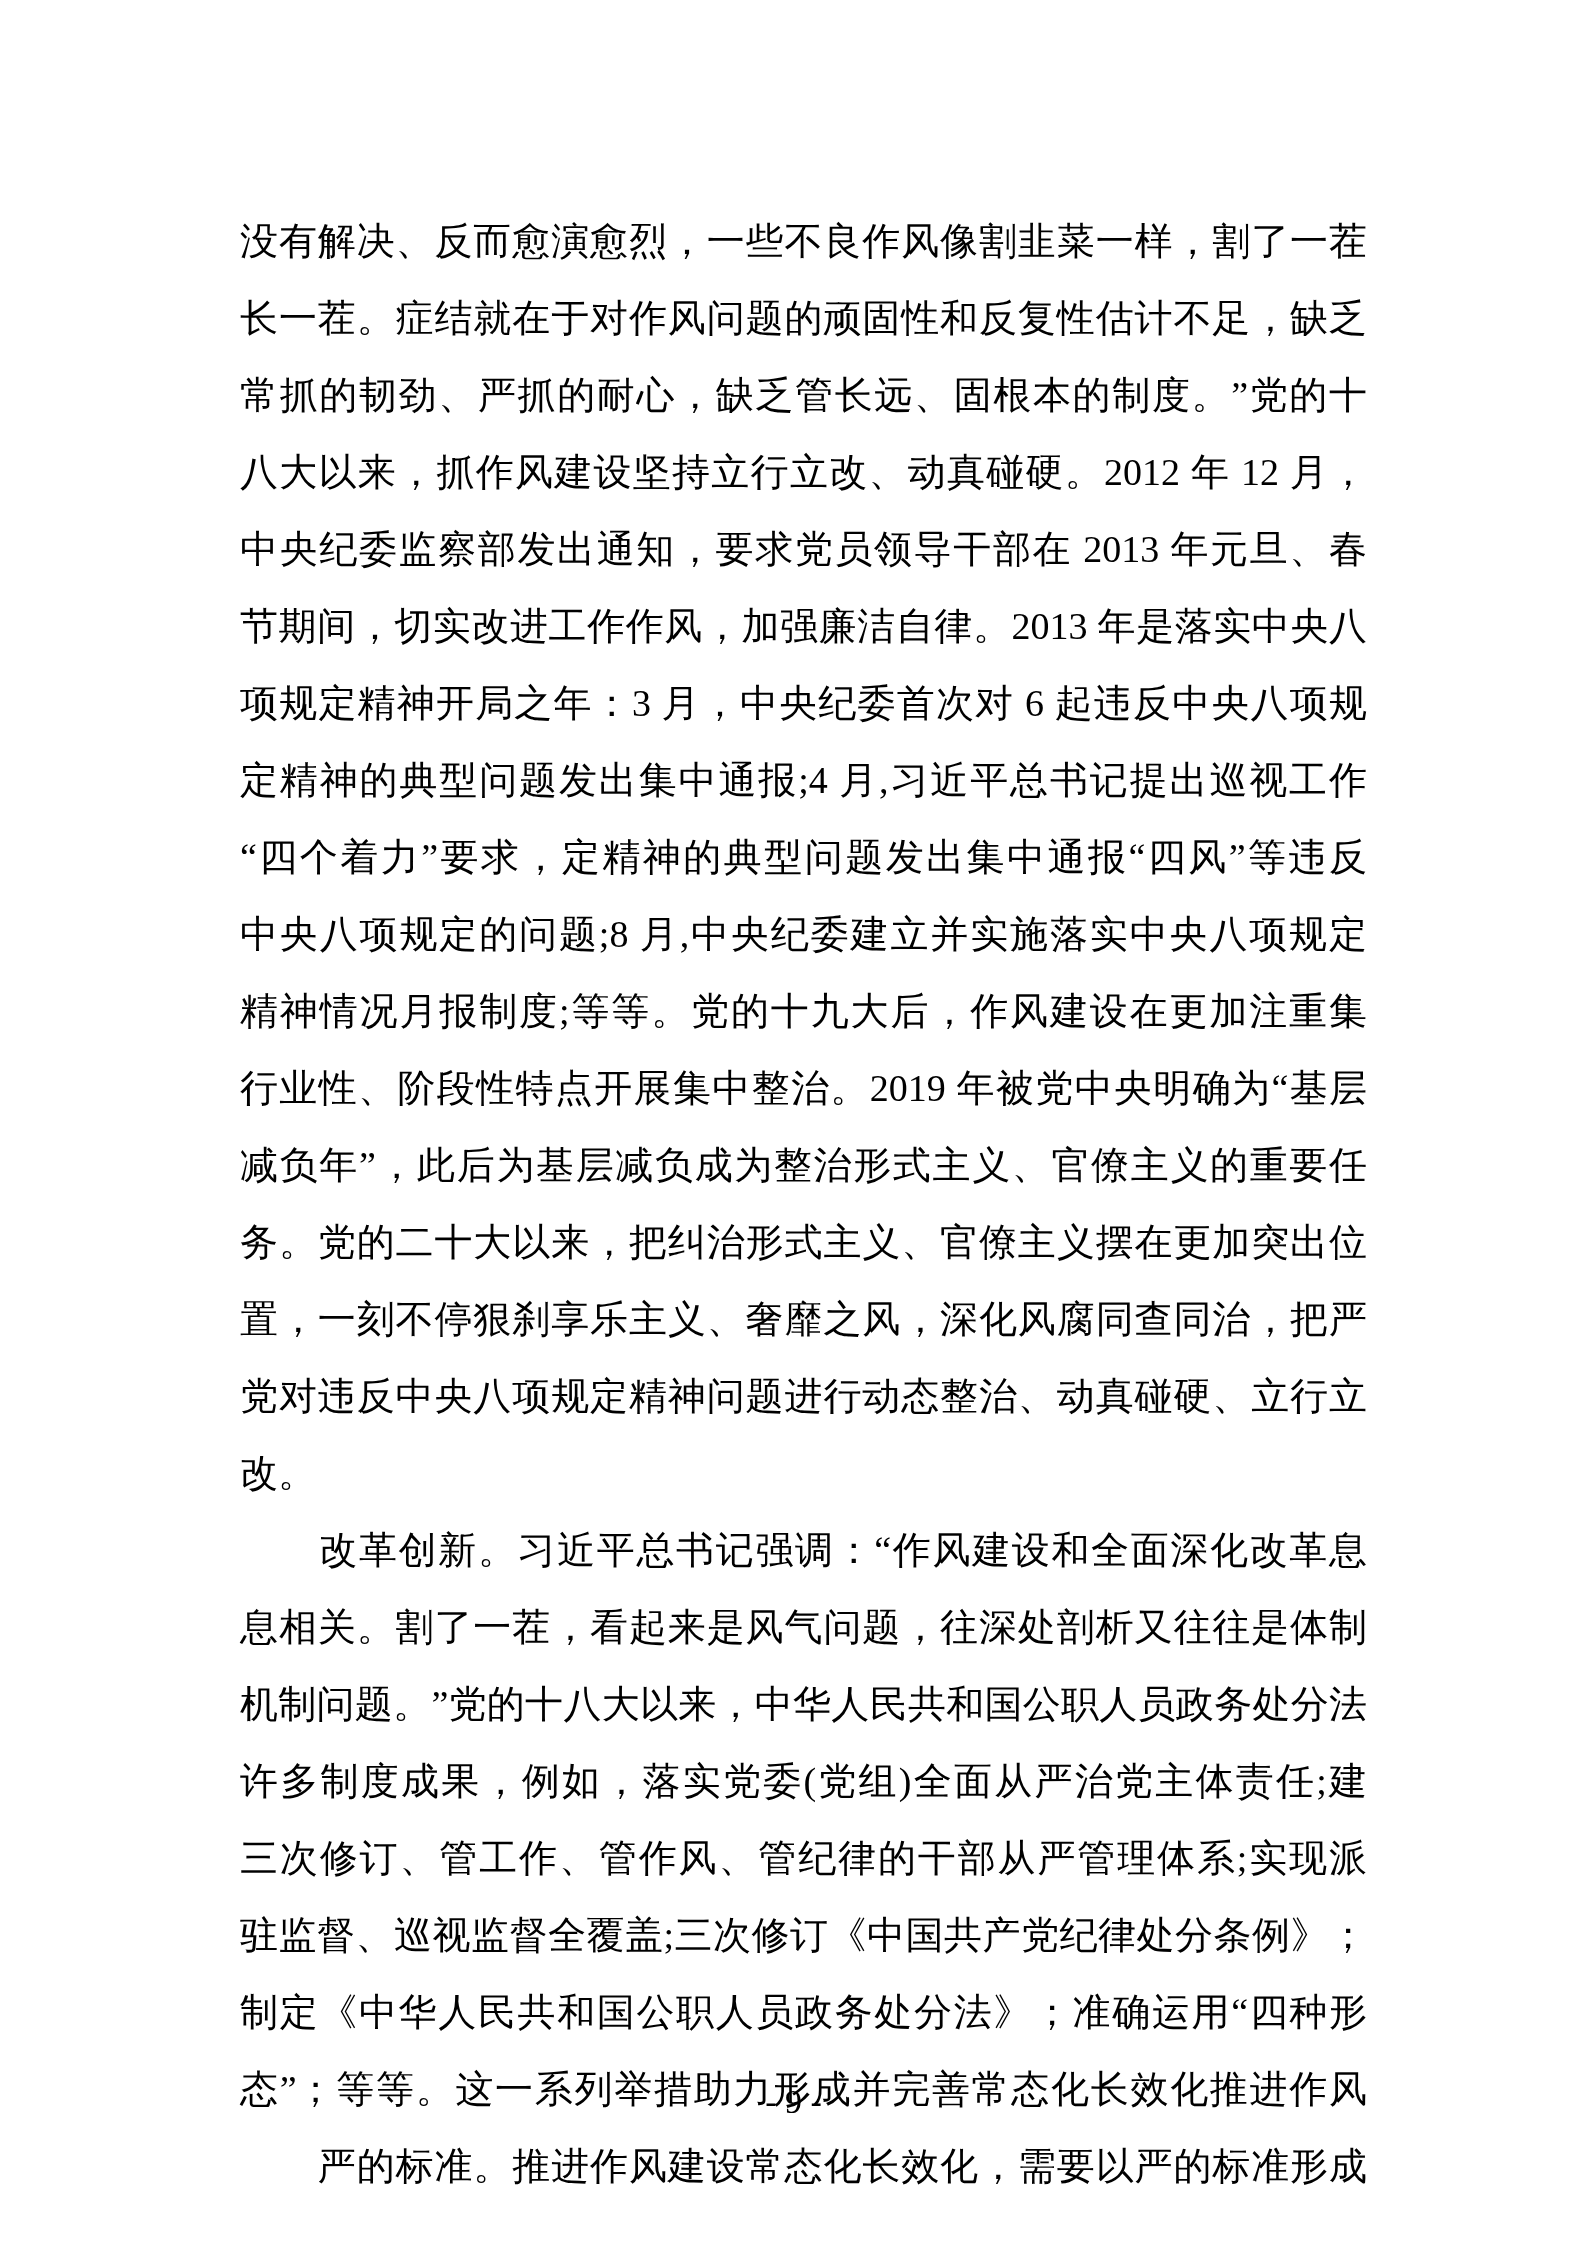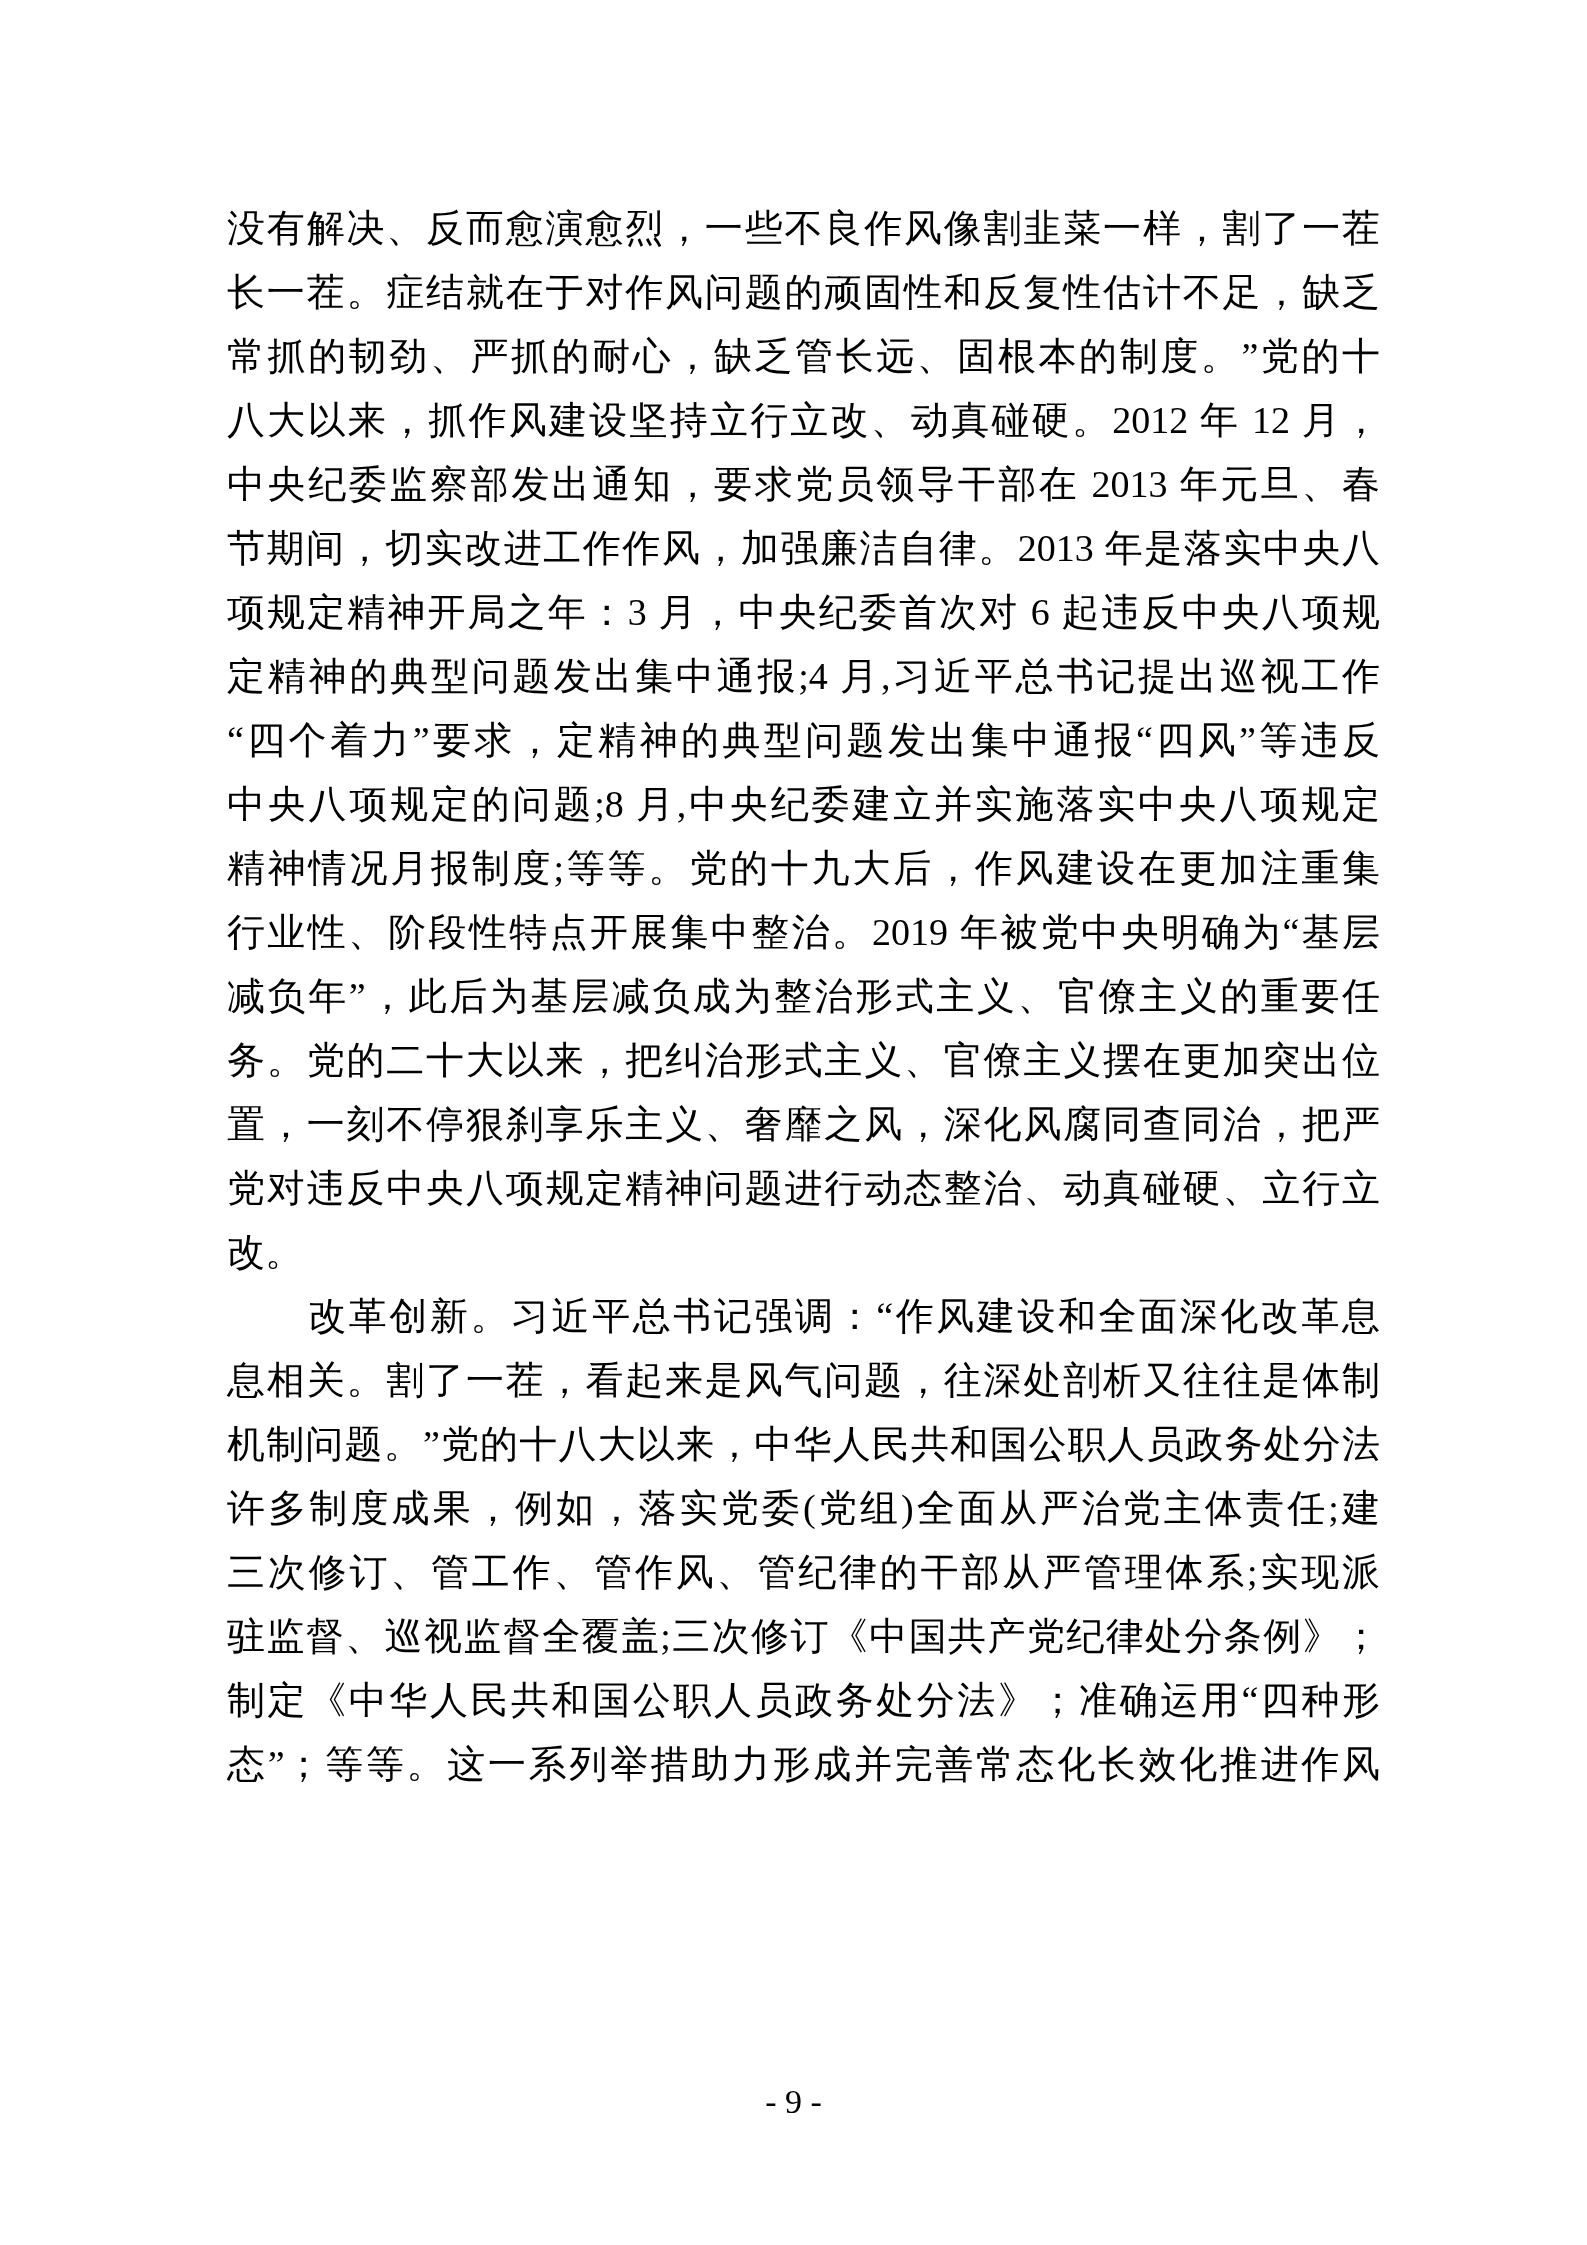--- a/index.html
+++ b/index.html
@@ -26,21 +26,21 @@
   .text-block {
     position: absolute;
     left: 227px;
     top: 196px;
     width: 1153px;
     font-size: 38px;
     line-height: 64px;
     letter-spacing: 0;
   }
   .line {
-    margin: 0;
+    margin: 13px;
     padding: 0;
     text-align: justify;
     text-align-last: justify;
     -moz-text-align-last: justify;
   }
   .line.short {
     text-align: left;
     text-align-last: left;
     -moz-text-align-last: left;
   }
@@ -78,15 +78,16 @@
     <p class="line">党对违反中央八项规定精神问题进行动态整治、动真碰硬、立行立</p>
     <p class="line short">改。</p>
     <p class="line">　　改革创新。习近平总书记强调：“作风建设和全面深化改革息</p>
     <p class="line">息相关。割了一茬，看起来是风气问题，往深处剖析又往往是体制</p>
     <p class="line">机制问题。”党的十八大以来，中华人民共和国公职人员政务处分法</p>
     <p class="line">许多制度成果，例如，落实党委(党组)全面从严治党主体责任;建</p>
     <p class="line">三次修订、管工作、管作风、管纪律的干部从严管理体系;实现派</p>
     <p class="line">驻监督、巡视监督全覆盖;三次修订《中国共产党纪律处分条例》；</p>
     <p class="line">制定《中华人民共和国公职人员政务处分法》；准确运用“四种形</p>
     <p class="line">态”；等等。这一系列举措助力形成并完善常态化长效化推进作风</p>
+    <p class="line">　　严的标准。推进作风建设常态化长效化，需要以严的标准形成</p>
   </main>
   <footer class="page-number">- 9 -</footer>
 </div>
 
 </body></html>

